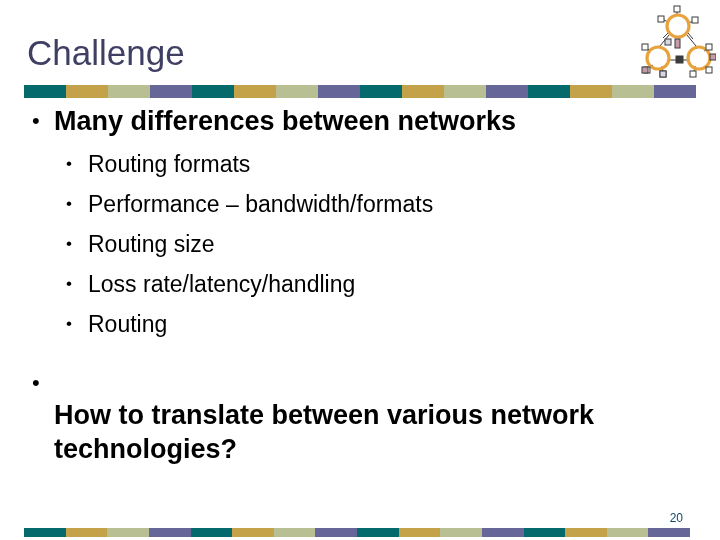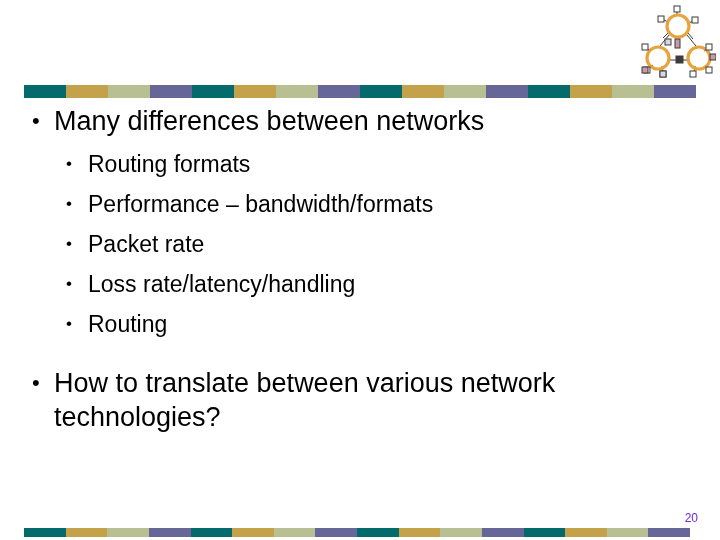--- a/index.html
+++ b/index.html
@@ -82,20 +82,21 @@
     flex: 0 0 auto;
     width: 30px;
     text-align: left;
     padding-left: 8px;
     font-size: 22px;
     line-height: 34px;
     box-sizing: border-box;
   }
   .l1 .t {
     flex: 1 1 auto;
+    font-weight: bold;
   }
 
   .sublist {
     margin-top: 6px;
     margin-bottom: 10px;
   }
   .l2 {
     display: flex;
     align-items: flex-start;
     font-size: 23px;
@@ -112,48 +113,50 @@
   }
   .l2 .t {
     flex: 1 1 auto;
   }
 
   .l1-last {
     margin-top: 22px;
   }
   .l1-last .t {
     max-width: 610px;
+    margin-top: 32px;
   }
 
   
   .page-number {
     position: absolute;
-    right: 22px;
+    right: 37px;
     top: 511px;
     font-size: 12px;
     line-height: 14px;
-    color: #6d28d9;
+    color: #0c4a6e;
     text-align: right;
   }
 
   
   .netart {
     position: absolute;
     left: 632px;
     top: 2px;
     width: 84px;
     height: 76px;
   }
   .netart svg { display: block; }
 </style>
 </head>
 <body>
 
 <div class="slide">
 
+  <div class="slide-title">Challenge</div>
 
   <div class="bar bar-top">
     <div class="seg seg-teal"></div>
     <div class="seg seg-gold"></div>
     <div class="seg seg-sage"></div>
     <div class="seg seg-purple"></div>
     <div class="seg seg-teal"></div>
     <div class="seg seg-gold"></div>
     <div class="seg seg-sage"></div>
     <div class="seg seg-purple"></div>
@@ -232,21 +235,21 @@
       <div class="l2">
         <span class="b">•</span>
         <span class="t">Routing formats</span>
       </div>
       <div class="l2">
         <span class="b">•</span>
         <span class="t">Performance – bandwidth/formats</span>
       </div>
       <div class="l2">
         <span class="b">•</span>
-        <span class="t">Packet rate</span>
+        <span class="t">Routing size</span>
       </div>
       <div class="l2">
         <span class="b">•</span>
         <span class="t">Loss rate/latency/handling</span>
       </div>
       <div class="l2">
         <span class="b">•</span>
         <span class="t">Routing</span>
       </div>
     </div>

